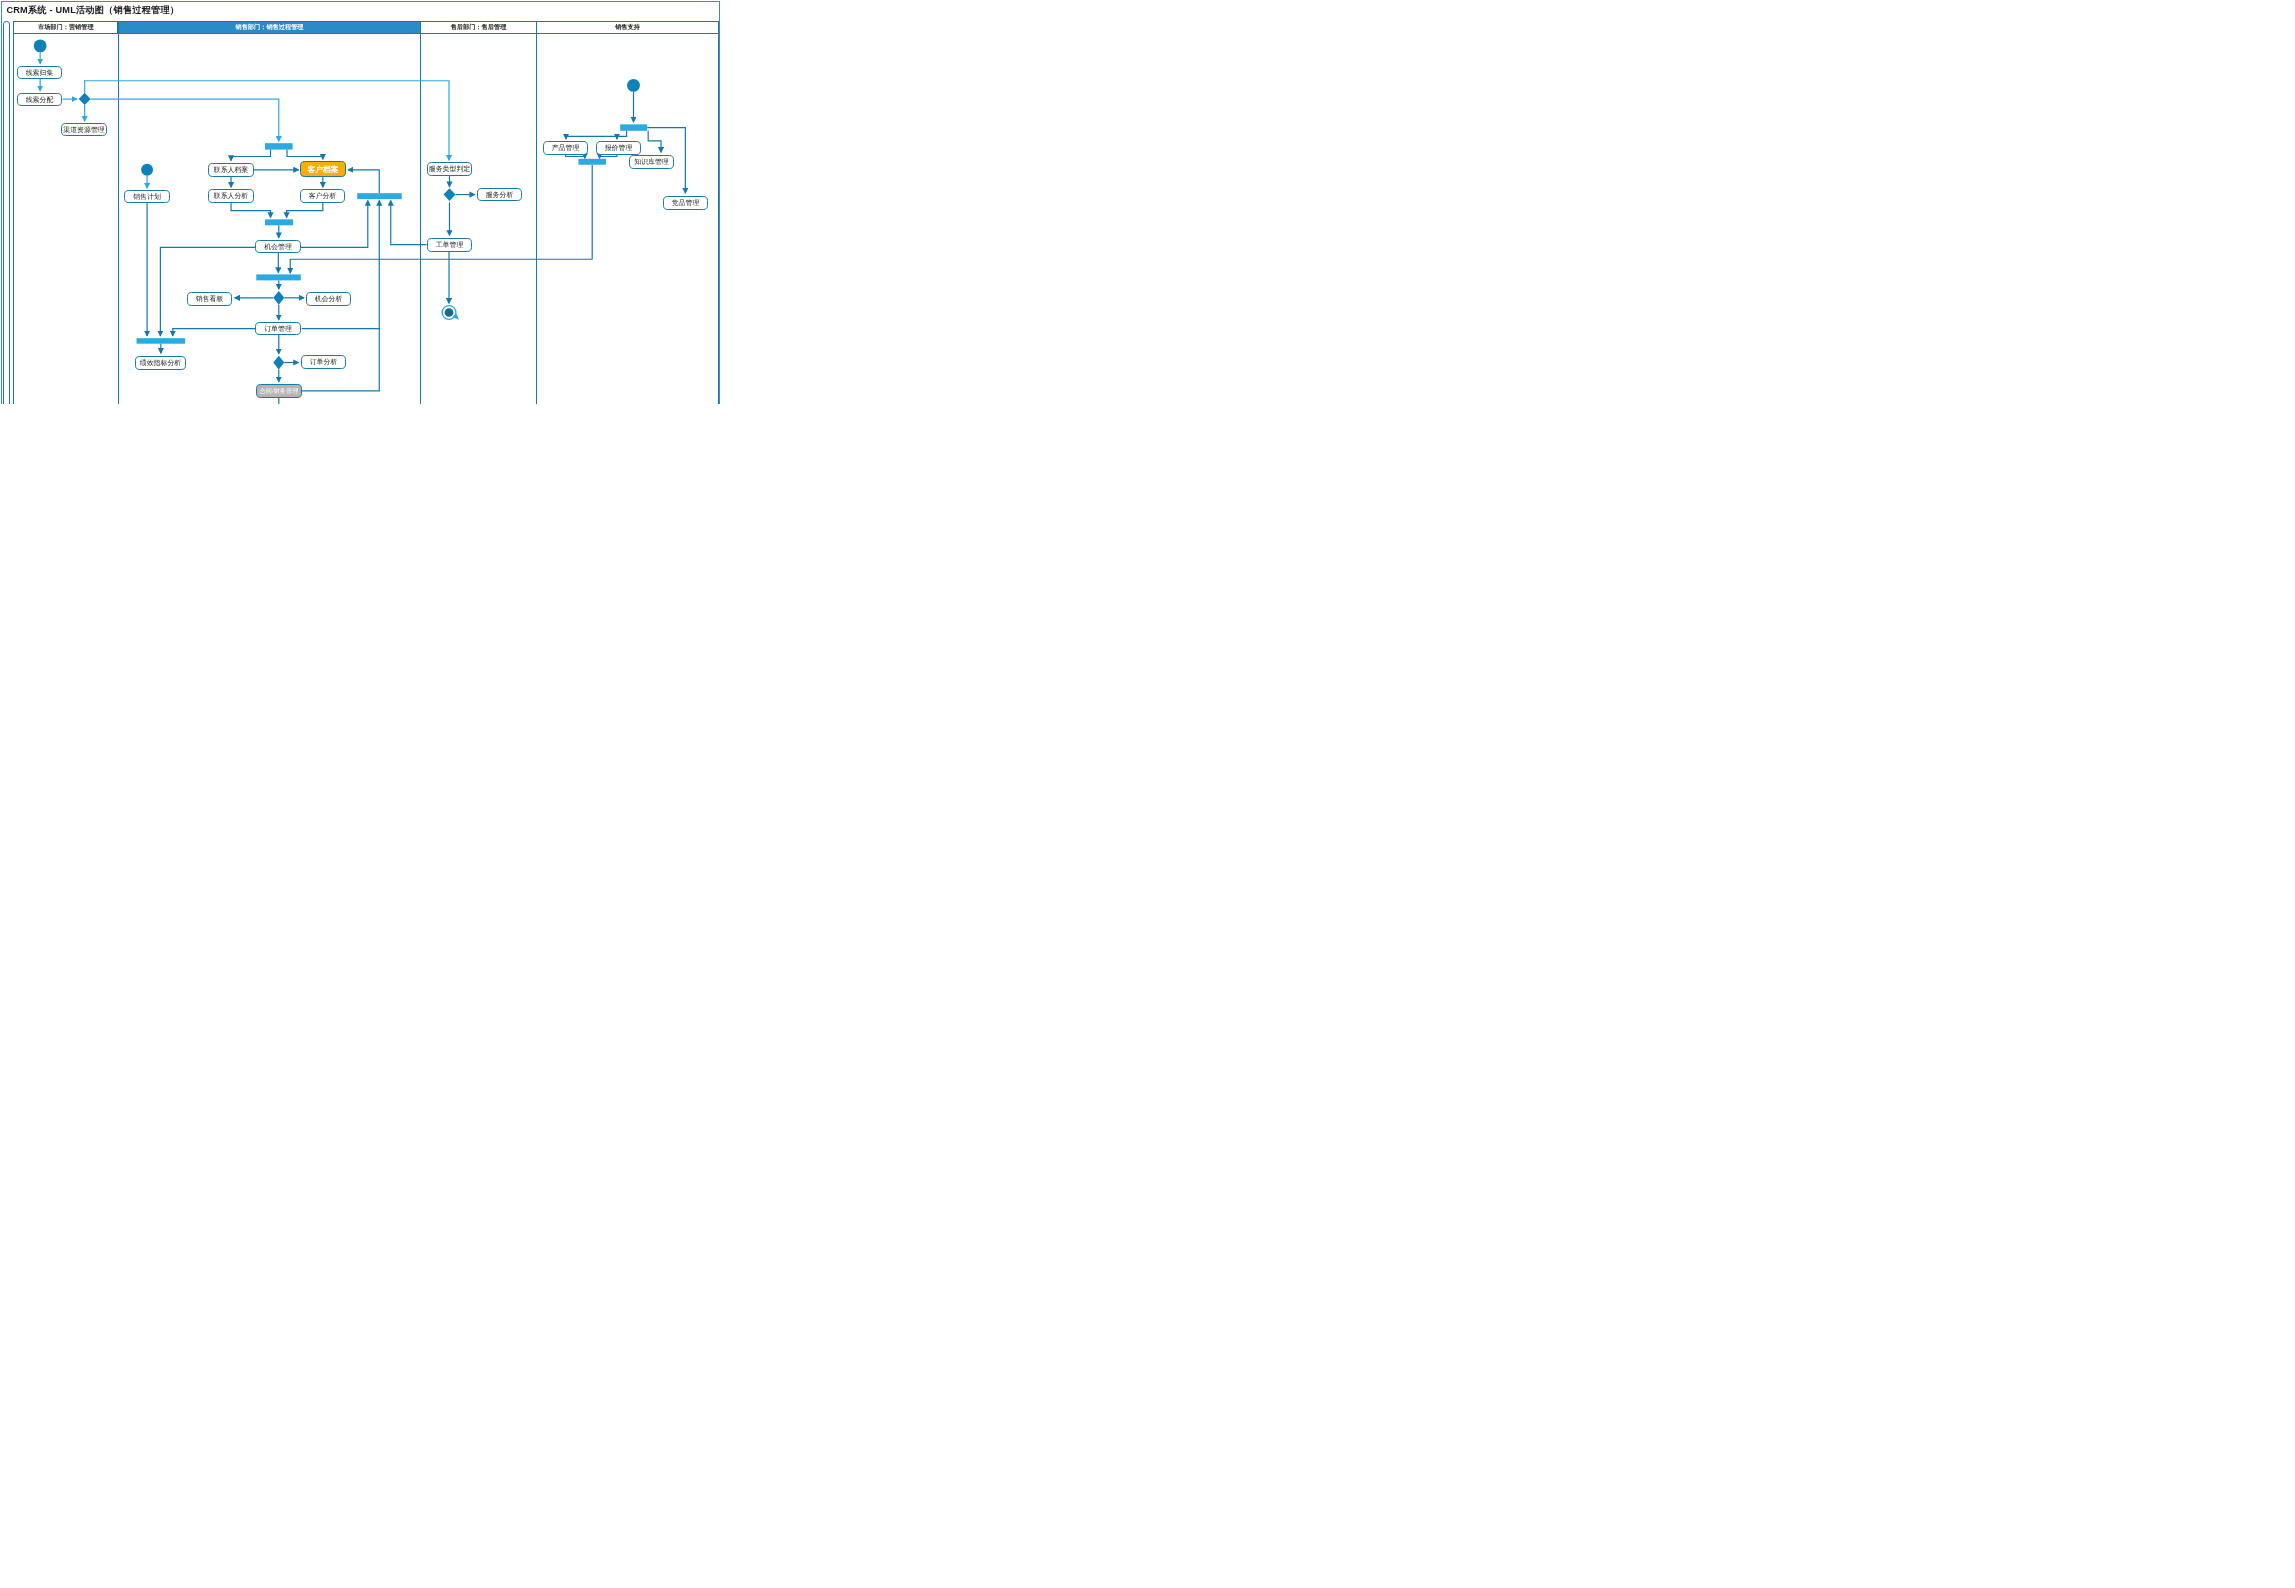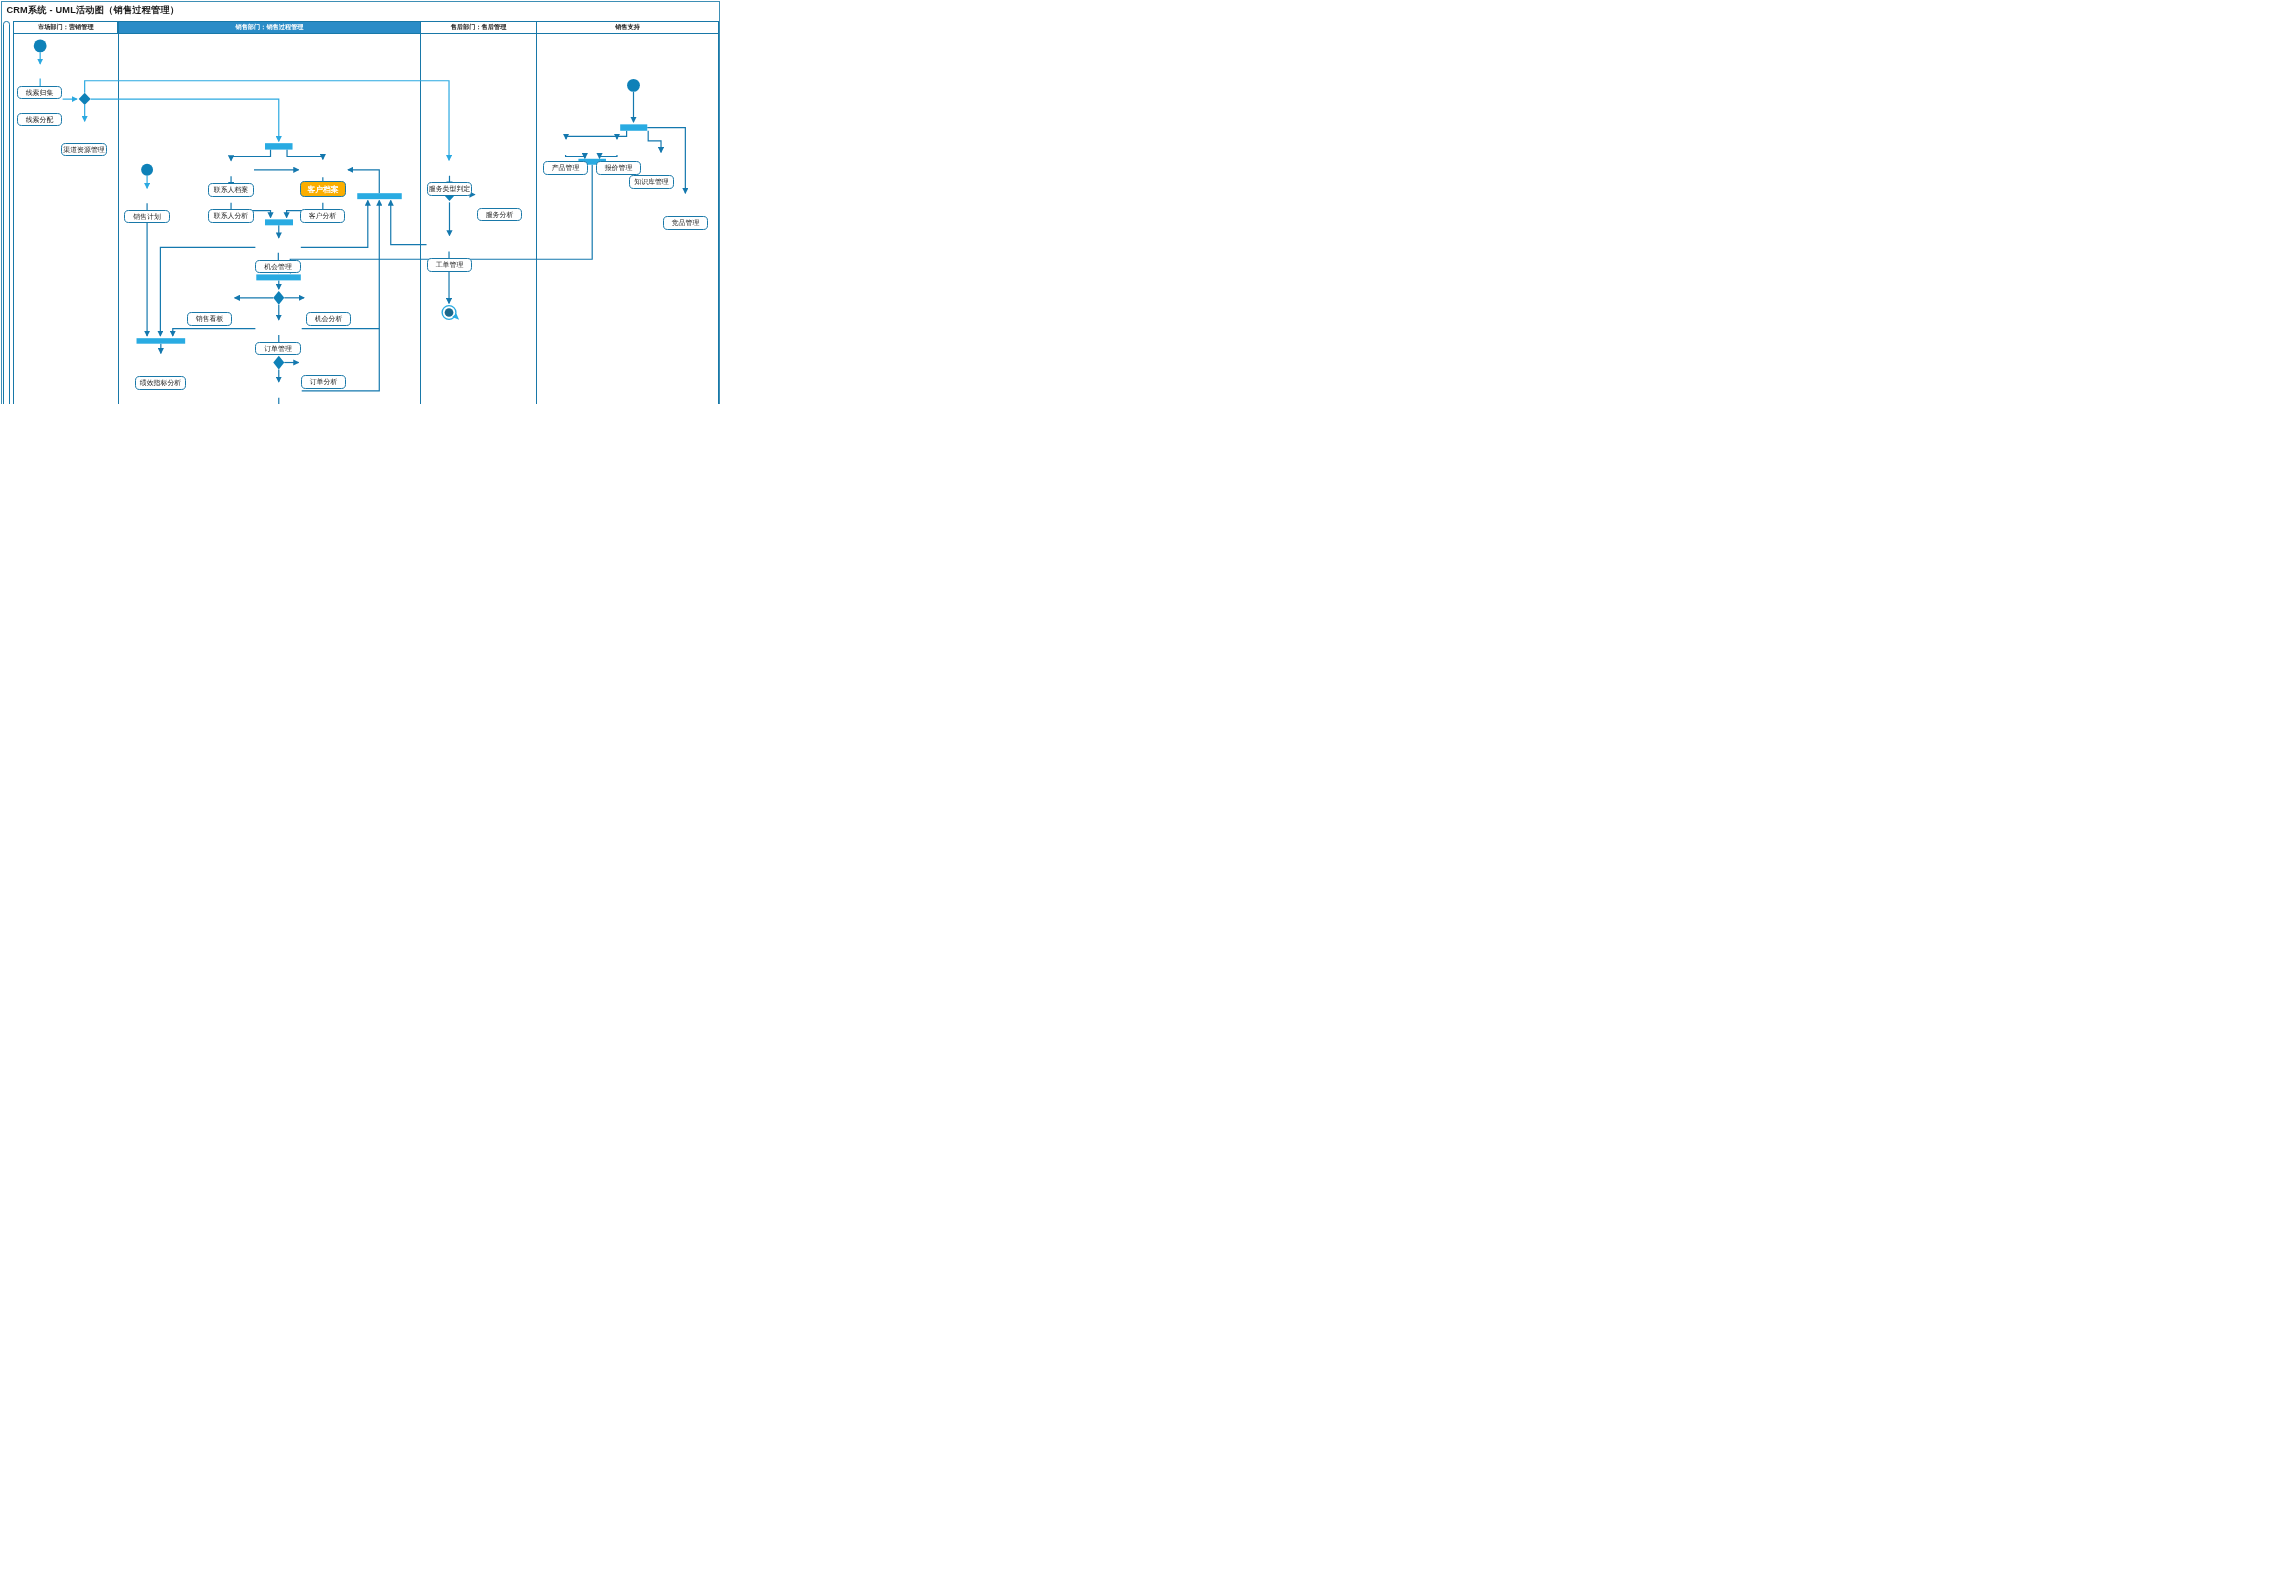--- a/index.html
+++ b/index.html
@@ -28,21 +28,21 @@
   .mD{fill:var(--edge_dark);} .mL{fill:var(--edge_light);}
   .bar{fill:var(--bar_fill);}
   .shape{fill:var(--shape_fill);}
   .end-outer{fill:#fff;stroke:var(--bar_fill);stroke-width:3;}
   .end-inner{fill:var(--end_inner);}
   .end-notch{fill:var(--bar_fill);}
   
   .node{position:absolute;box-sizing:border-box;background:#fff;
         border:1.4px solid var(--node_border);border-radius:4.6px;
         display:flex;align-items:center;justify-content:center;
-        font-size:6.9px;color:#222;white-space:nowrap;z-index:3;margin-top:20px;}
+        font-size:6.9px;color:#222;white-space:nowrap;z-index:3;}
   .node.orange{background:var(--accent_orange);color:#fff;font-weight:bold;font-size:7.8px;}
   .node.gray{background:var(--gray_node);color:#fff;font-size:6.2px;}
 </style>
 </head>
 <body>
 
 <div id="canvas">
   <div id="frame"></div>
   <div id="page-title">CRM系统 - UML活动图（销售过程管理）</div>
 

